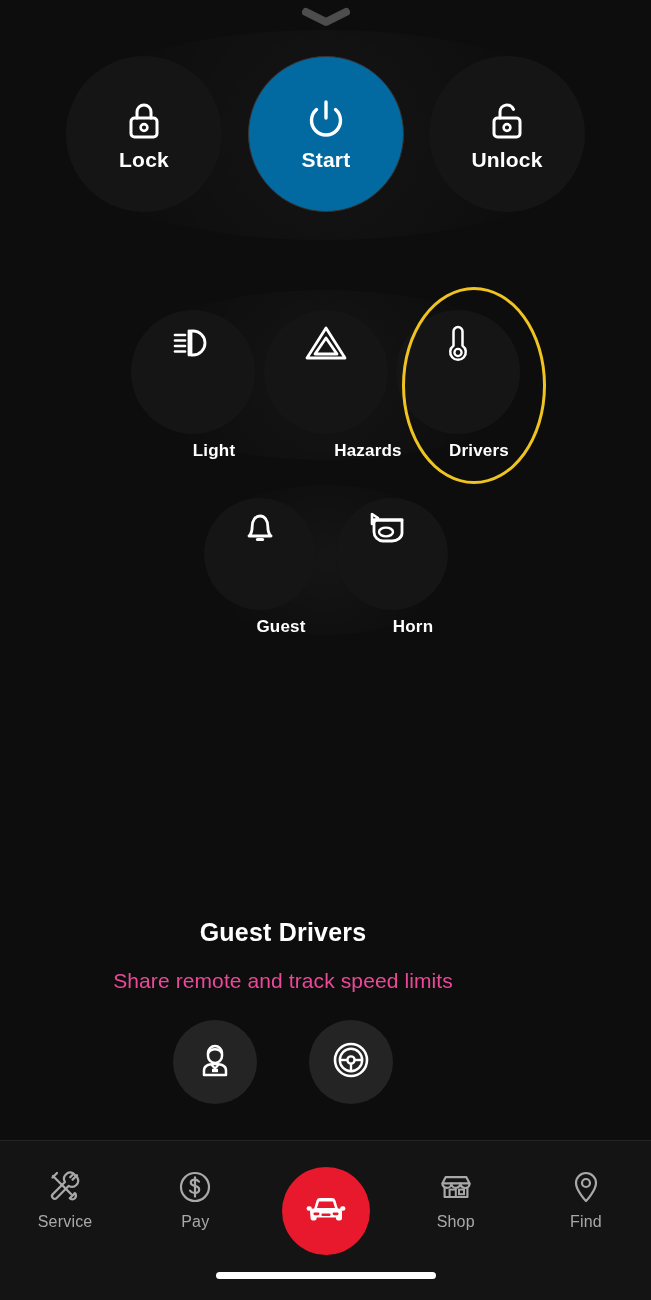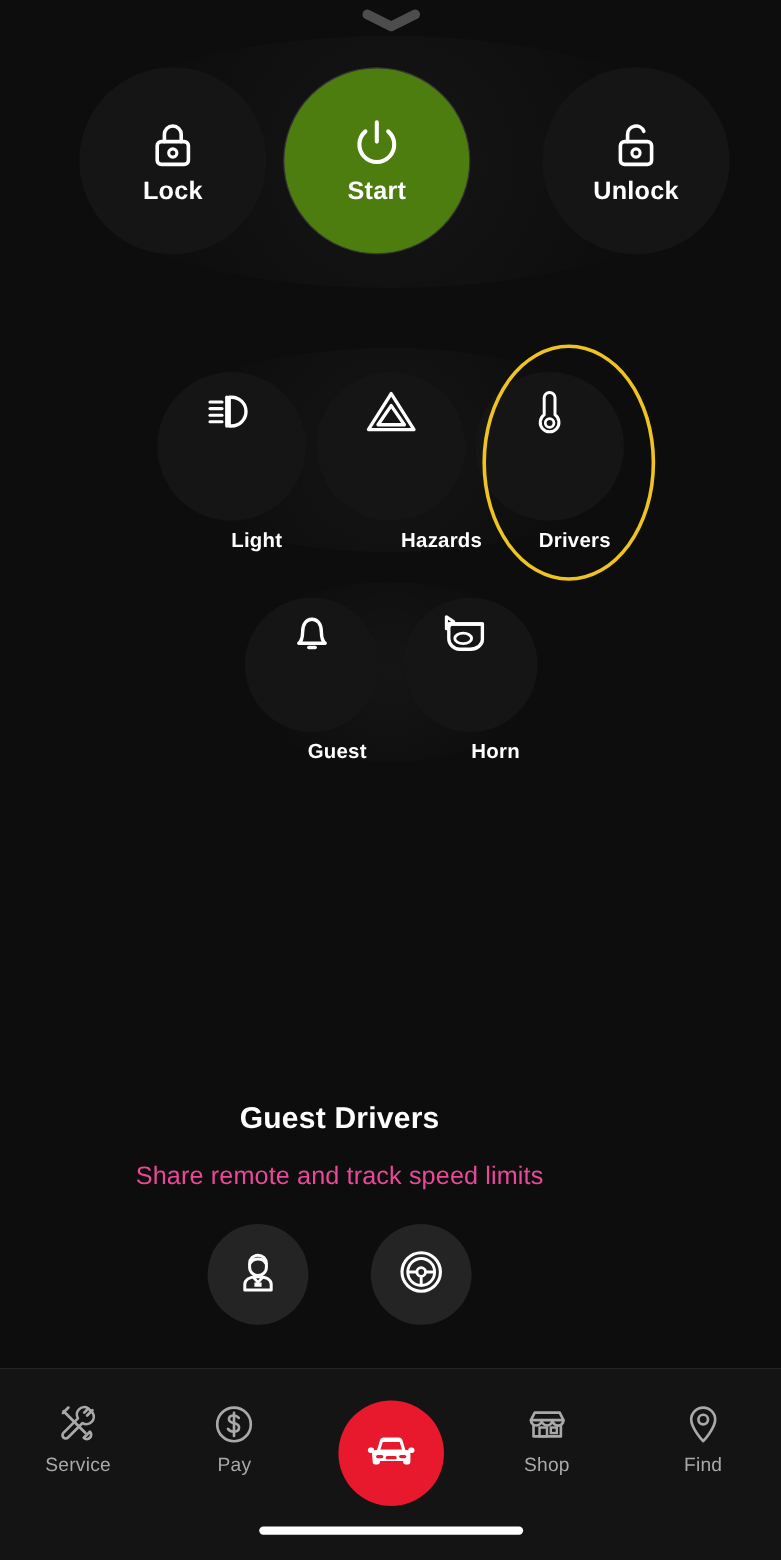--- a/index.html
+++ b/index.html
@@ -40,23 +40,23 @@
     color:#ffffff;
     font-size:21px;
     font-weight:bold;
     letter-spacing:.2px;
     line-height:1;
   }
 
   
   .row1 { width:156px; height:156px; top:56px; }
   #ctrl-lock   { left:66px;  }
-  #ctrl-start  { left:236px; width:156px; height:156px;
-                 background:#4d7c0f; border:1px solid #353535; }
-  #ctrl-unlock { left:452px; }
+  #ctrl-start  { left:248px; width:156px; height:156px;
+                 background:#0369a1; border:1px solid #353535; }
+  #ctrl-unlock { left:429px; }
 
   
   .row2 { width:124px; height:124px; top:310px; }
   #ctrl-light   { left:131px; }
   #ctrl-hazards { left:264px; }
   #ctrl-climate { left:396px; }
 
   
   .row3 { width:112px; height:112px; top:498px; }
   #ctrl-buzzer { left:204px; }

